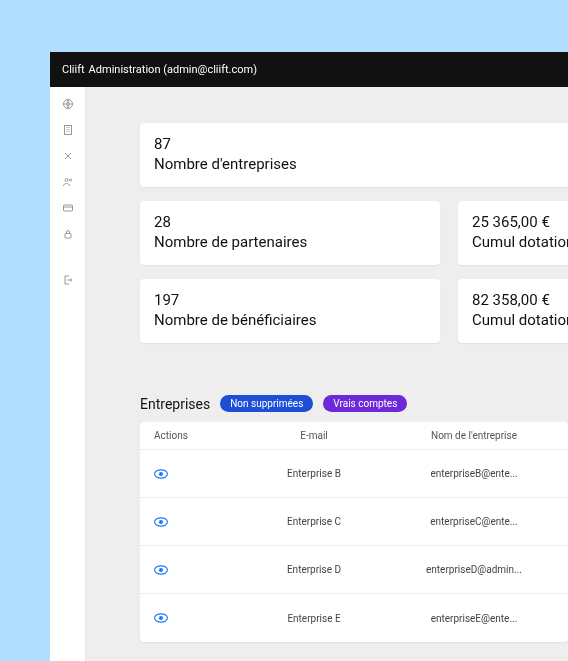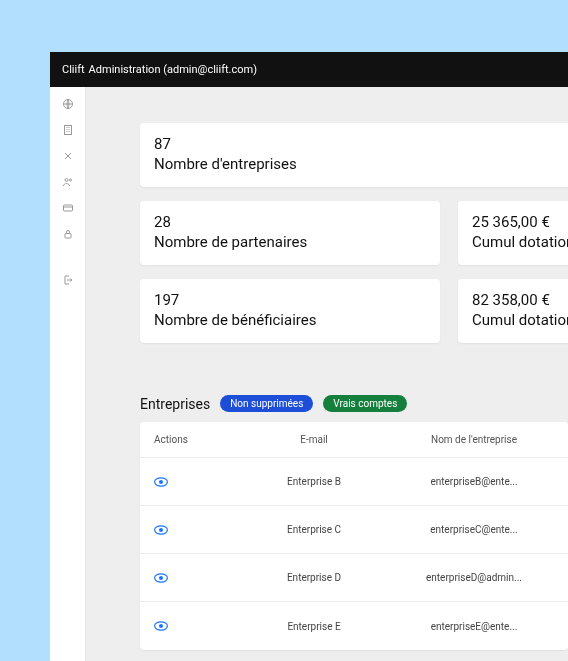--- a/index.html
+++ b/index.html
@@ -99,36 +99,36 @@
   color: #111;
 }
 .pill {
   border-radius: 11px;
   padding: 3px 10px;
   font-size: 10px;
   color: #fff;
   cursor: pointer;
 }
 .pill.red { background: #1d4ed8; }
-.pill.blue { background: #15803d; }
+.pill.blue { background: #6d28d9; }
 .table {
   background: #fff;
   border-radius: 4px;
   box-shadow: 0 1px 2px rgba(0,0,0,0.06);
   overflow: hidden;
 }
 .table-head, .table-row {
   display: grid;
   grid-template-columns: 80px 160px 160px 80px;
   align-items: center;
   padding: 0 14px;
   border-bottom: 1px solid #eee;
 }
 .table-head {
-  height: 36px;
+  height: 28px;
 }
 .table-head .th {
   font-size: 10px;
   color: #555;
   font-weight: 400;
 }
 .table-row {
   height: 48px;
 }
 .table-row:last-child { border-bottom: none; }

